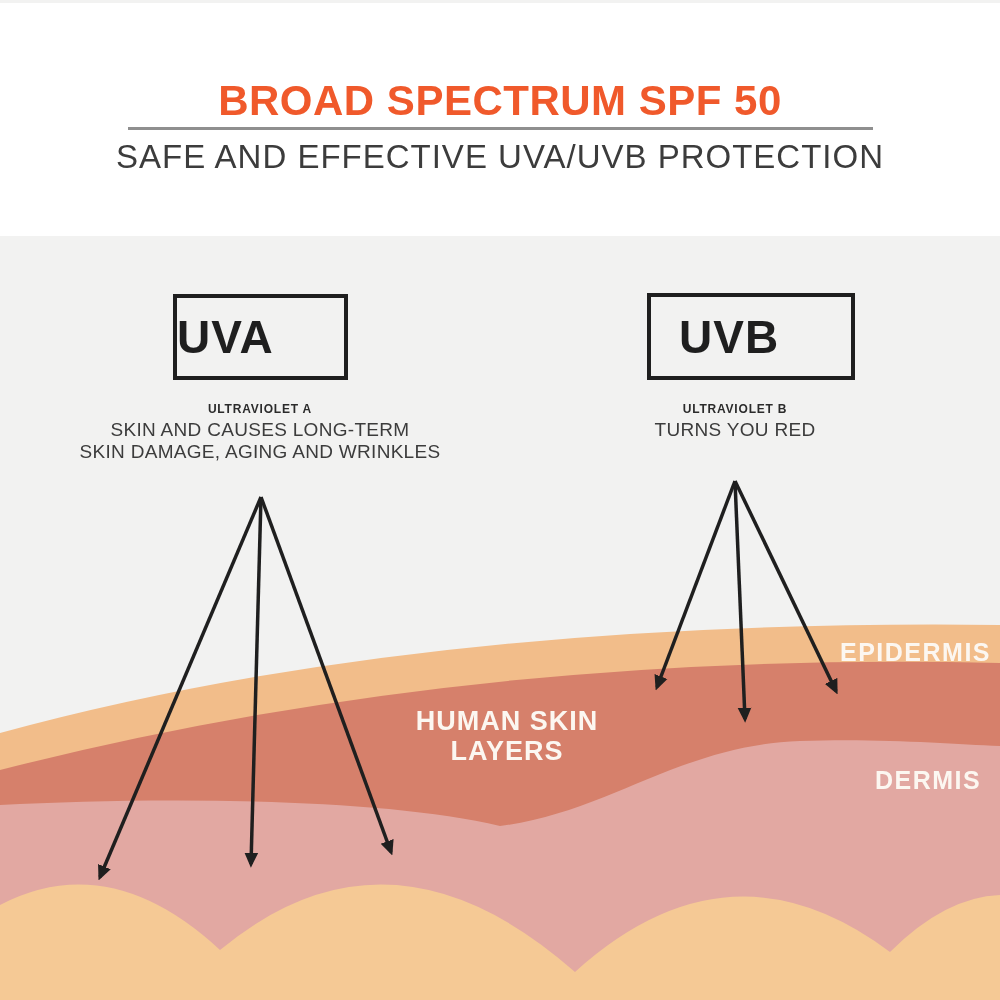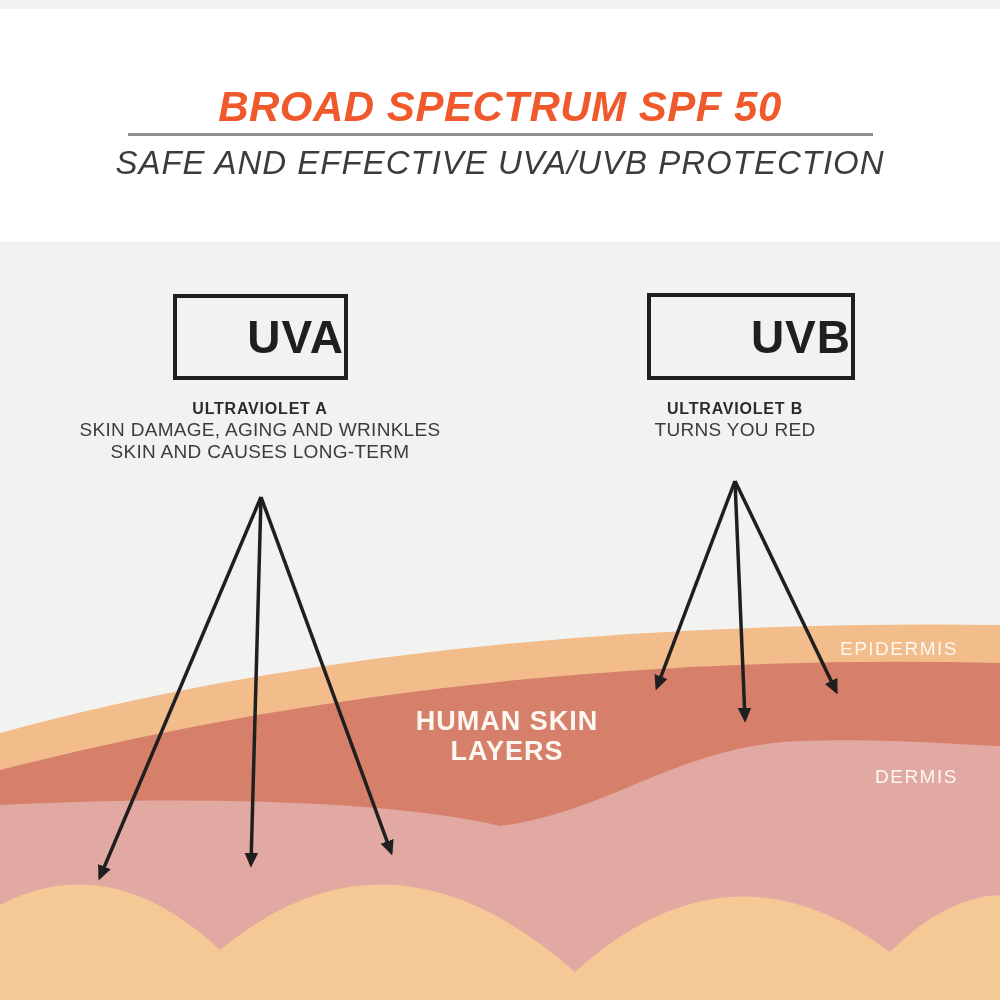--- a/index.html
+++ b/index.html
@@ -16,23 +16,22 @@
     --divider-gray:#8F8F8F;
   }
   html,body{margin:0;padding:0;}
   body{font-family:"Liberation Sans", sans-serif; background:#fff;}
   .canvas{
     position:relative; width:1000px; height:1000px; overflow:hidden;
     background:var(--background-gray);
   }
   
   .header{
-    position:absolute; left:0; top:9px; width:1000px; height:233px;
+    position:absolute; left:0; top:3px; width:1000px; height:233px;
     background:var(--header-white);
-    font-style:italic;
   }
   .title{
     position:absolute; left:0; top:77px; width:1000px; margin:0;
     text-align:center; color:var(--title-orange);
     font-size:42px; font-weight:800; line-height:1; letter-spacing:0.5px;
   }
   .divider{
     position:absolute; left:128px; top:124px; width:745px; height:3px;
     background:var(--divider-gray);
   }
@@ -41,43 +40,43 @@
     text-align:center; color:var(--text-dark);
     font-size:33px; font-weight:400; line-height:1; letter-spacing:1px;
   }
   
   .diagram{position:absolute; left:0; top:233px; width:1000px; height:767px;}
   .layers-svg{position:absolute; left:0; top:-233px; width:1000px; height:1000px;}
   
   .uv-box{
     position:absolute; box-sizing:border-box;
     border:4px solid var(--ink-black);
-    display:flex; align-items:center; justify-content:flex-end;
+    display:flex; align-items:center; justify-content:flex-start;
     color:var(--ink-black); font-size:46px; font-weight:800; letter-spacing:1px;
   }
   .uva-box{left:173px; top:61px; width:175px; height:86px;}
   .uvb-box{left:647px; top:60px; width:208px; height:87px;padding-left:28px;}
   
   .uv-text{position:absolute; width:420px; text-align:center; color:var(--text-dark);}
   .uva-text{left:50px; top:166px;}
   .uvb-text{left:525px; top:166px;}
   .uv-heading{
-    font-size:16px; font-weight:700; letter-spacing:0.8px; color:#2B2B2B;
+    font-size:12px; font-weight:700; letter-spacing:0.8px; color:#2B2B2B;
     line-height:20px;
   }
   .uv-line{font-size:19px; font-weight:400; letter-spacing:0.3px; line-height:22px;}
   
   .skin-title{
     position:absolute; left:357px; top:473px; width:300px; text-align:center;
     color:var(--label-white); font-size:27px; font-weight:700;
     letter-spacing:1px; line-height:30px;
   }
   .layer-label{
     position:absolute; color:var(--label-white);
-    font-size:19px; font-weight:400; letter-spacing:1.5px;
+    font-size:25px; font-weight:700; letter-spacing:1.5px;
   }
   .epidermis-label{left:840px; top:405px;}
   .dermis-label{left:843px; top:533px;margin-left:32px;}
 </style>
 </head>
 <body>
 
 <div class="canvas">
 
   <div class="header">
@@ -114,22 +113,22 @@
         <line x1="735" y1="481" x2="745" y2="719" marker-end="url(#arrowhead)"></line>
         <line x1="735" y1="481" x2="836" y2="691" marker-end="url(#arrowhead)"></line>
       </g>
     </svg>
 
     <div class="uv-box uva-box">
       <span>UVA</span>
     </div>
     <div class="uv-text uva-text">
       <div class="uv-heading">ULTRAVIOLET A</div>
+      <div class="uv-line">SKIN AND CAUSES LONG-TERM</div>
       <div class="uv-line">SKIN DAMAGE, AGING AND WRINKLES</div>
-      <div class="uv-line">SKIN AND CAUSES LONG-TERM</div>
     </div>
 
     <div class="uv-box uvb-box">
       <span>UVB</span>
     </div>
     <div class="uv-text uvb-text">
       <div class="uv-heading">ULTRAVIOLET B</div>
       <div class="uv-line">TURNS YOU RED</div>
     </div>
 

